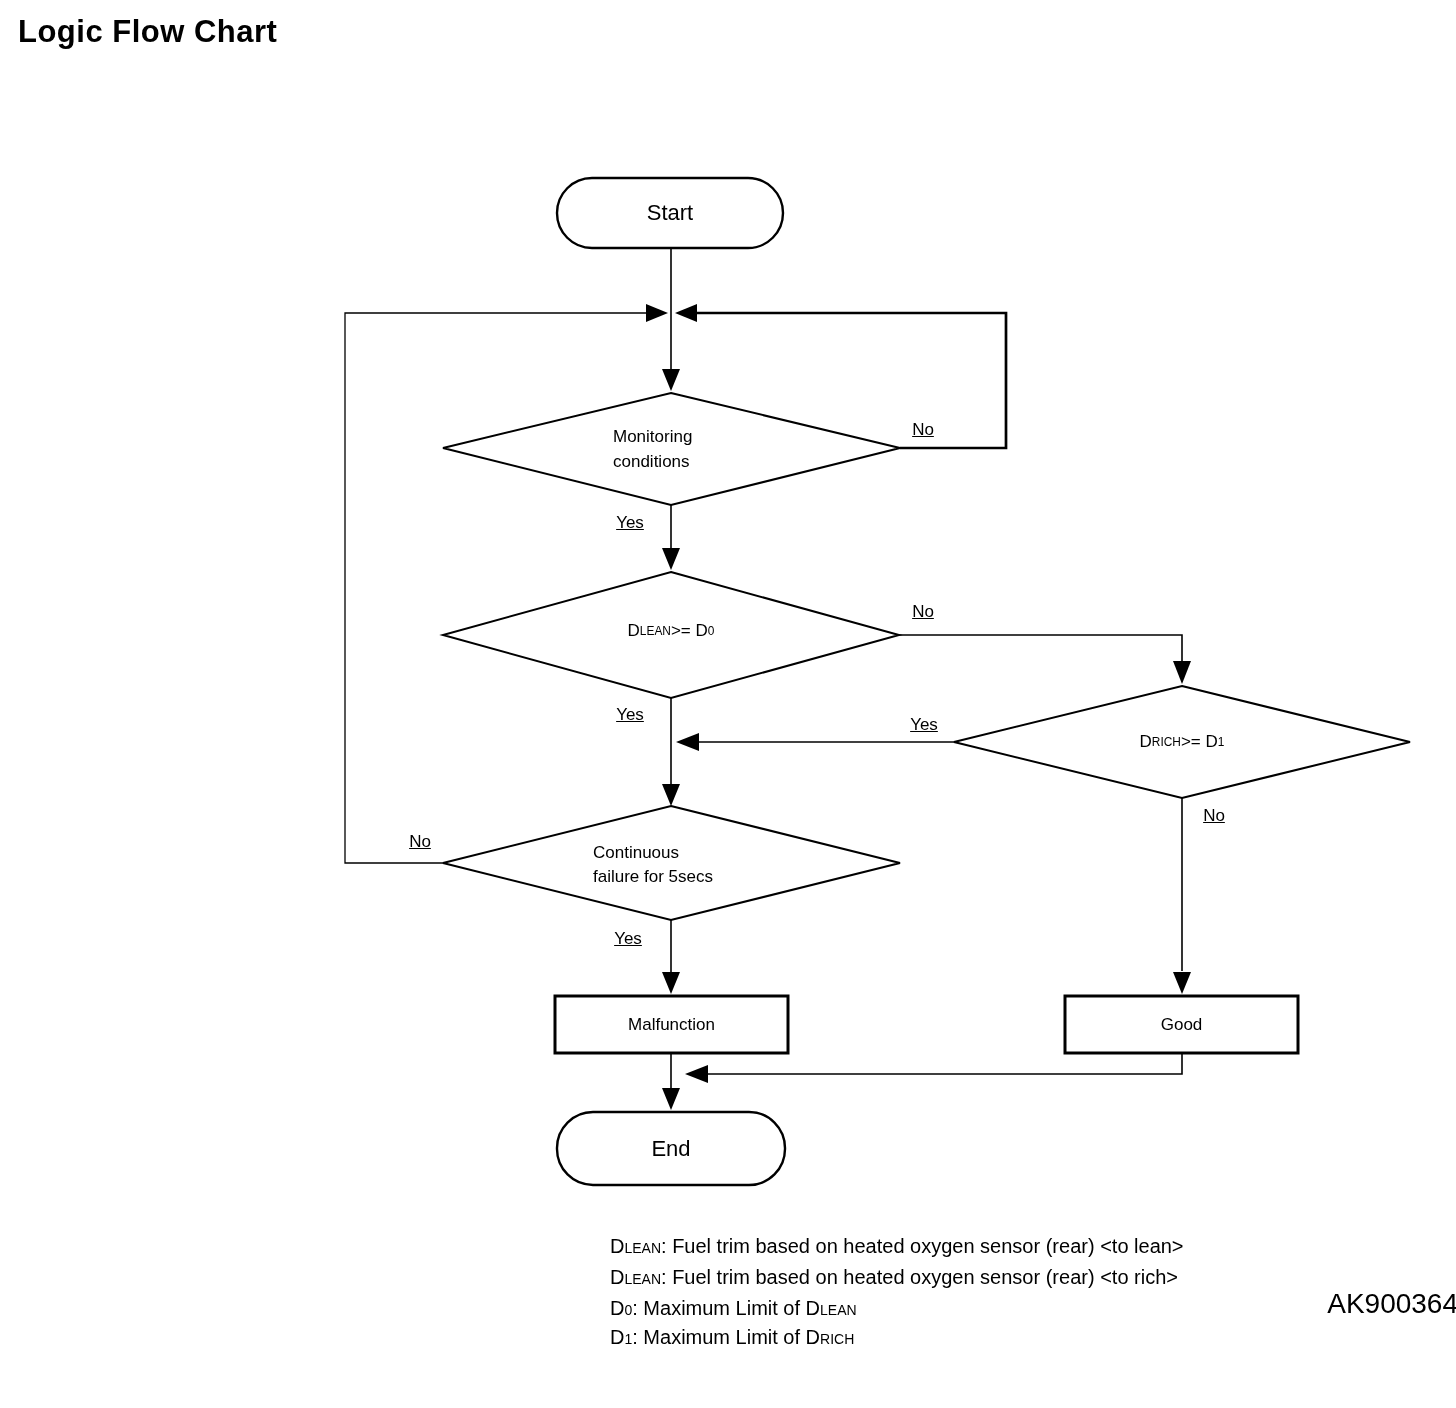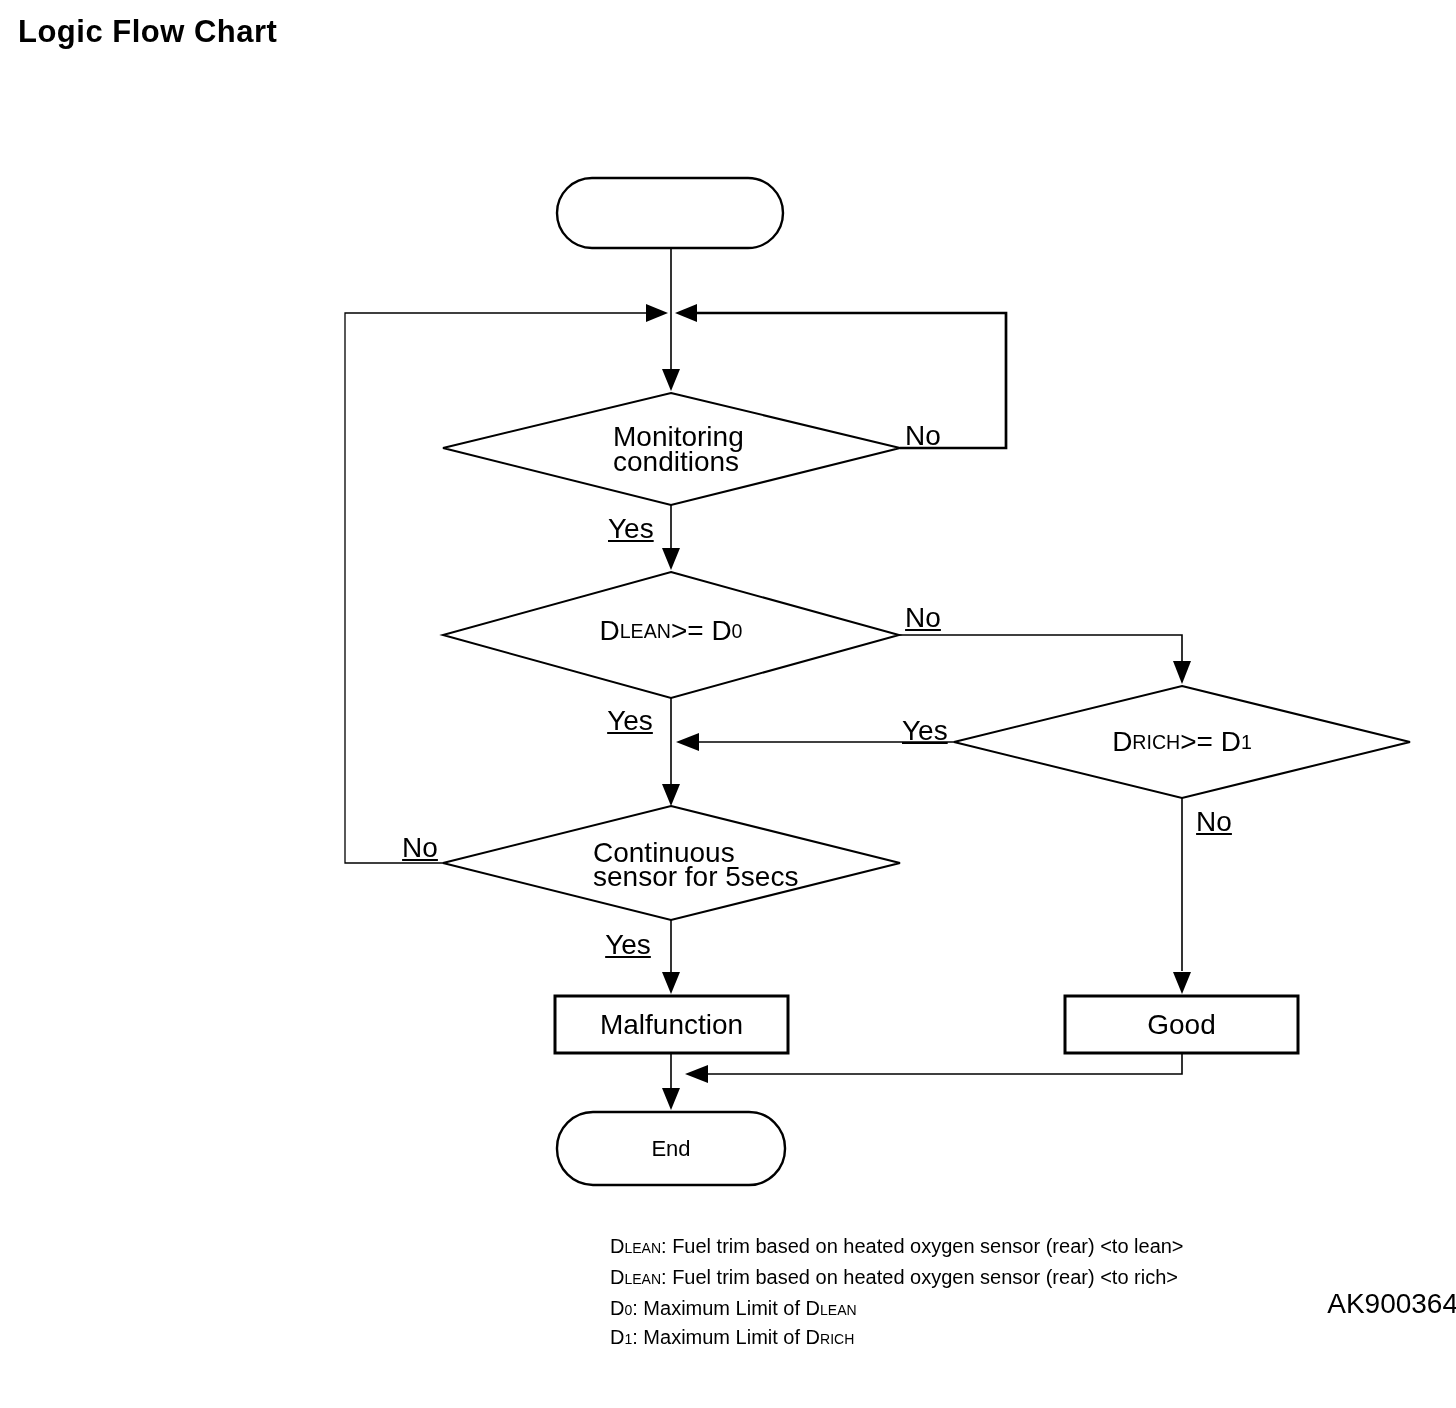--- a/index.html
+++ b/index.html
@@ -17,21 +17,21 @@
     white-space:nowrap;
   }
   svg.flow { position:absolute; left:0; top:0; }
   svg .edge  { stroke:var(--ink); fill:none; stroke-width:1.6px; }
   svg .edge-thin  { stroke-width:1.3px; }
   svg .edge-thick { stroke-width:2.7px; }
   svg .shape { stroke:var(--ink); fill:var(--bg); stroke-width:2px; }
   svg .shape-terminal { stroke-width:2.4px; }
   svg .shape-process  { stroke-width:3px; }
   svg .arrow { fill:var(--ink); stroke:none; }
-  .lbl { position:absolute; font-size:28px; white-space:nowrap; }
+  .lbl { position:absolute; font-size:17px; white-space:nowrap; }
   .lbl-center { display:flex; align-items:center; justify-content:center; text-align:center; }
   .lbl-terminal { font-size:22px; }
   .branch { text-align:center;text-decoration:underline; }
   .multiline { line-height:25px; }
   .sub { font-size:0.70em; }
   .legend { position:absolute; left:610px; top:1235px; font-size:20px; }
   .legend-line { position:absolute; left:0; white-space:nowrap; }
   .figure-code {
     position:absolute; right:22px; top:1288px;
     font-size:28px; font-weight:normal; white-space:nowrap;
@@ -73,20 +73,21 @@
     <rect class="shape shape-terminal" x="557" y="178" width="226" height="70" rx="35" ry="35"></rect>
     <polygon class="shape" points="671,393 900,448 671,505 443,448"></polygon>
     <polygon class="shape" points="671,572 899,635 671,698 443,635"></polygon>
     <polygon class="shape" points="1182,686 1410,742 1182,798 954,742"></polygon>
     <polygon class="shape" points="671,806 900,863 671,920 443,863"></polygon>
     <rect class="shape shape-process" x="555" y="996" width="233" height="57"></rect>
     <rect class="shape shape-process" x="1065" y="996" width="233" height="57"></rect>
     <rect class="shape shape-terminal" x="557" y="1112" width="228" height="73" rx="36" ry="36"></rect>
   </svg>
 
+  <div class="lbl lbl-center lbl-terminal" style="left:557px;top:178px;width:226px;height:70px;">Start</div>
 
   <div class="lbl multiline" style="left:613px;top:424px;">
     <div>Monitoring</div>
     <div>conditions</div>
   </div>
 
   <div class="lbl lbl-center" style="left:443px;top:604px;width:456px;height:54px;">
     <span>D</span>
       <span class="sub">LEAN</span>
       <span> &gt;= D</span>
@@ -95,21 +96,21 @@
 
   <div class="lbl lbl-center" style="left:954px;top:715px;width:456px;height:54px;">
     <span>D</span>
       <span class="sub">RICH</span>
       <span> &gt;= D</span>
       <span class="sub">1</span>
   </div>
 
   <div class="lbl multiline" style="left:593px;top:841px;line-height:24px;">
     <div>Continuous</div>
-    <div>sensor for 5secs</div>
+    <div>failure for 5secs</div>
   </div>
 
   <div class="lbl lbl-center" style="left:555px;top:996px;width:233px;height:57px;">Malfunction</div>
 
   <div class="lbl lbl-center" style="left:1065px;top:996px;width:233px;height:57px;">Good</div>
 
   <div class="lbl lbl-center lbl-terminal" style="left:557px;top:1112px;width:228px;height:73px;">End</div>
 
   <div class="lbl branch" style="left:901px;top:420px;width:44px;">No</div>
   <div class="lbl branch" style="left:608px;top:513px;width:44px;">Yes</div>

